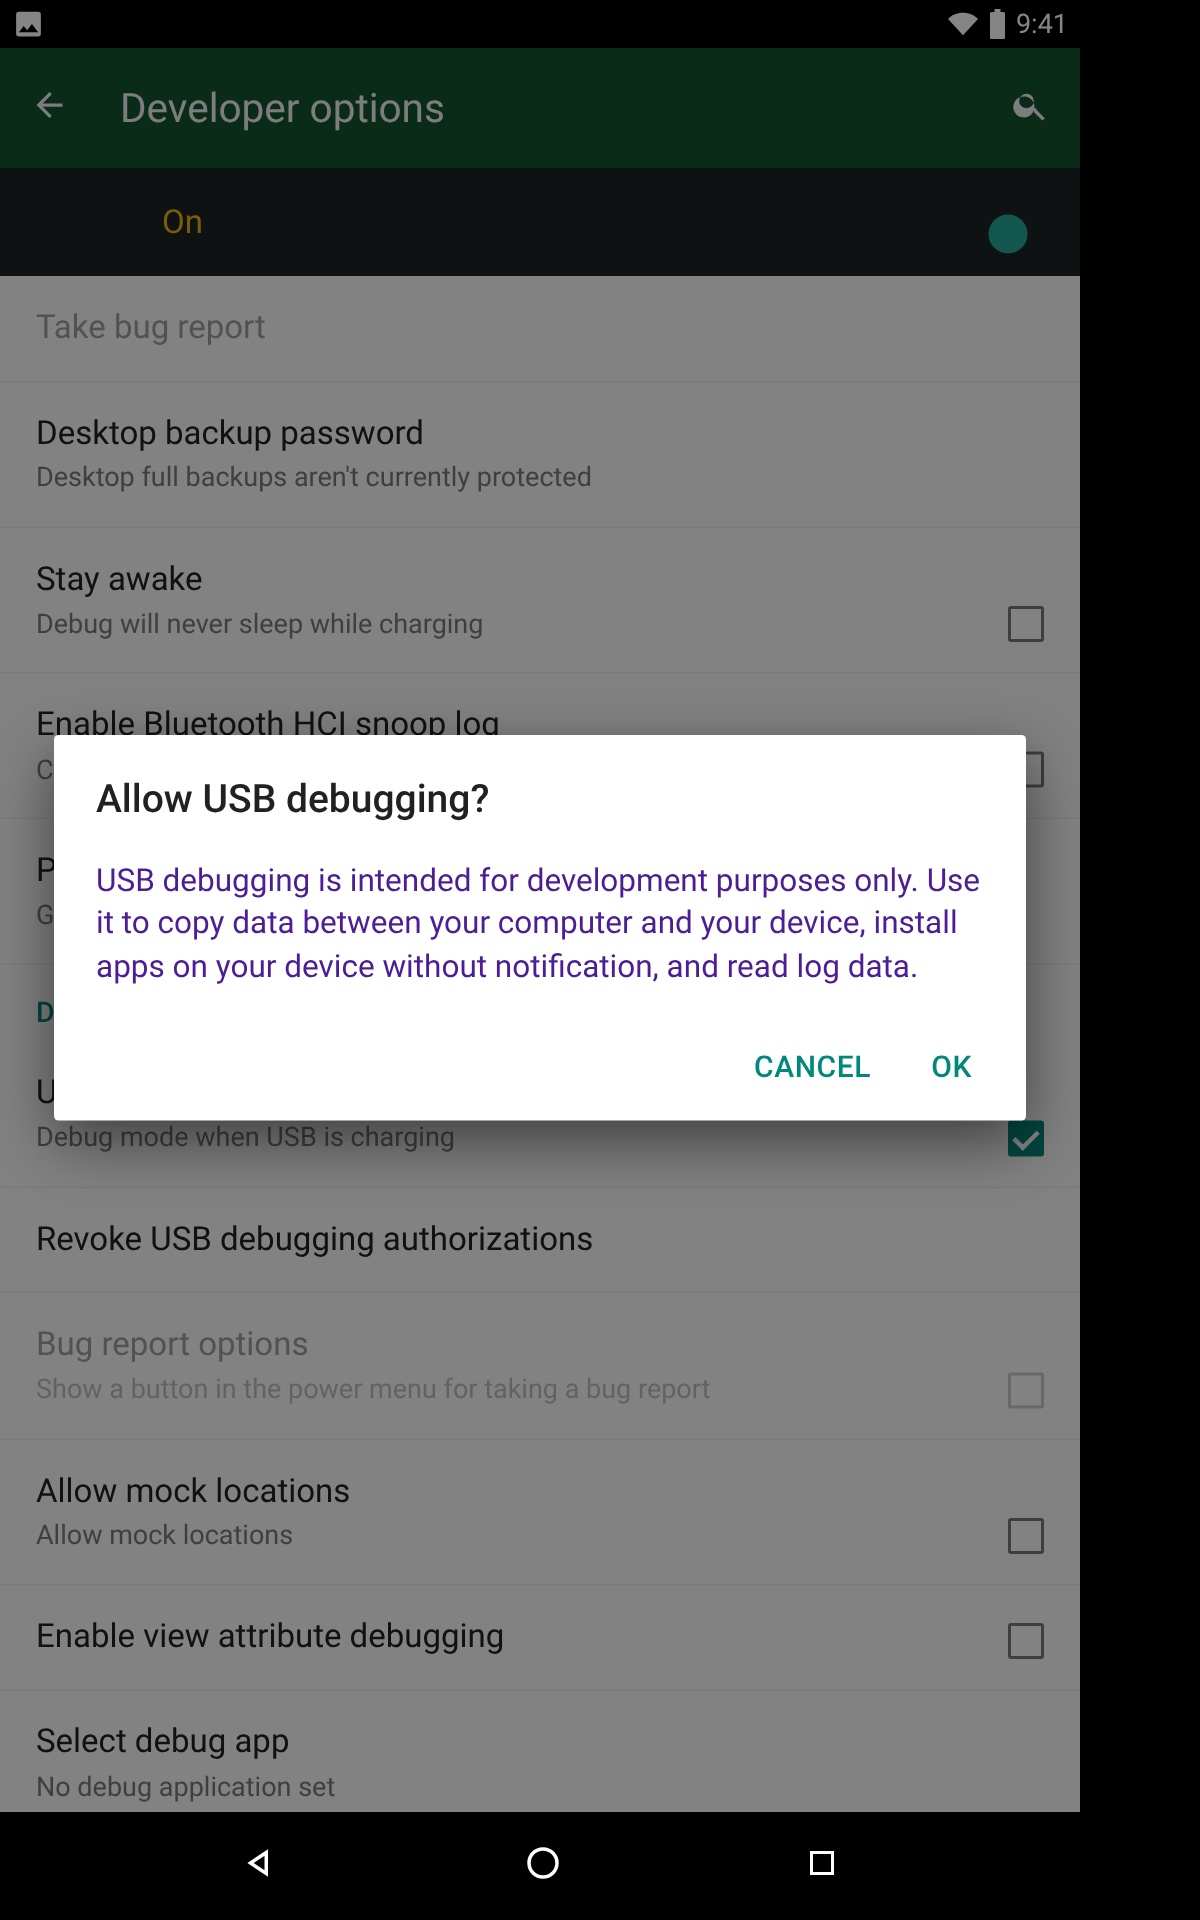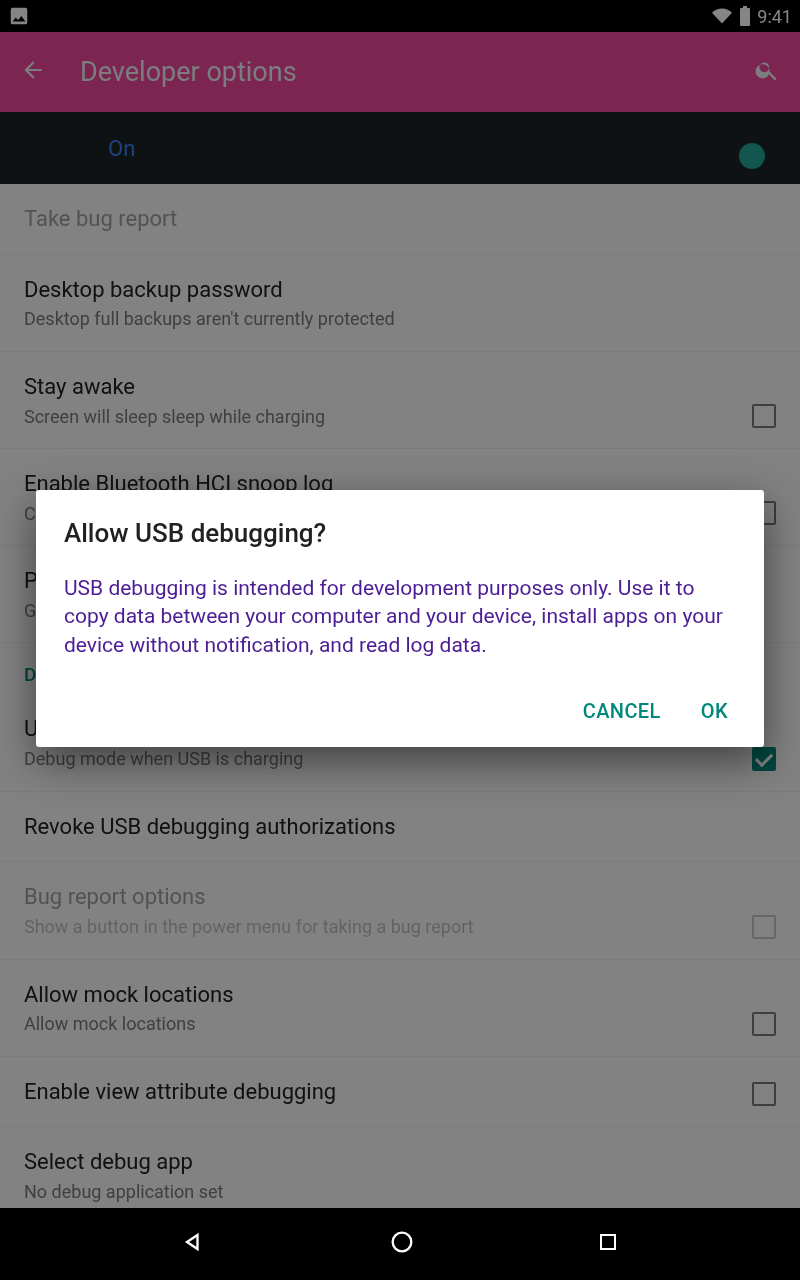--- a/index.html
+++ b/index.html
@@ -1,20 +1,20 @@
 <!DOCTYPE html>
 <html><head>
 <meta charset="utf-8">
 <style>
   * { margin: 0; padding: 0; box-sizing: border-box; }
   html, body { width: 800px; height: 1280px; overflow: hidden; font-family: Roboto, "Helvetica Neue", Arial, sans-serif; background: #000; }
 
   .screen {
     position: relative;
-    width: 800px;
+    width: 720px;
     height: 1280px;
     background: #fafafa;
   }
 
   
   .status-bar {
     height: 32px;
     background: #000;
     color: #fff;
     display: flex;
@@ -22,35 +22,35 @@
     padding: 0 8px;
     font-size: 18px;
   }
   .status-bar .left { display:flex; align-items:center; }
   .status-bar .right { margin-left:auto; display:flex; align-items:center; gap:6px; }
   .status-bar svg { display:block; }
 
   
   .app-bar {
     height: 80px;
-    background: #ec4899;
+    background: #14532d;
     color: #fff;
     display: flex;
     align-items: center;
     padding: 0 20px;
     gap: 34px;
   }
   .app-bar .title { font-size: 27px; font-weight: 400; color: #eceff1; }
   .app-bar .search { margin-left:auto; }
 
   
   .master-switch {
     height: 72px;
     background: #1b2424;
-    color: #3b82f6;
+    color: #eab308;
     display:flex;
     align-items:center;
     padding: 0 38px 0 108px;
     font-size: 22px;
   }
   .master-switch .toggle { margin-left:auto; }
 
   
   .list {
     background: #fafafa;
@@ -233,21 +233,21 @@
       <div class="row">
         <div class="text">
           <div class="primary">Desktop backup password</div>
           <div class="secondary">Desktop full backups aren't currently protected</div>
         </div>
       </div>
 
       <div class="row">
         <div class="text">
           <div class="primary">Stay awake</div>
-          <div class="secondary">Screen will sleep sleep while charging</div>
+          <div class="secondary">Debug will never sleep while charging</div>
         </div>
         <div class="check">
             <div class="chk"></div>
           </div>
       </div>
 
       <div class="row">
         <div class="text">
           <div class="primary">Enable Bluetooth HCI snoop log</div>
           <div class="secondary">C</div>

